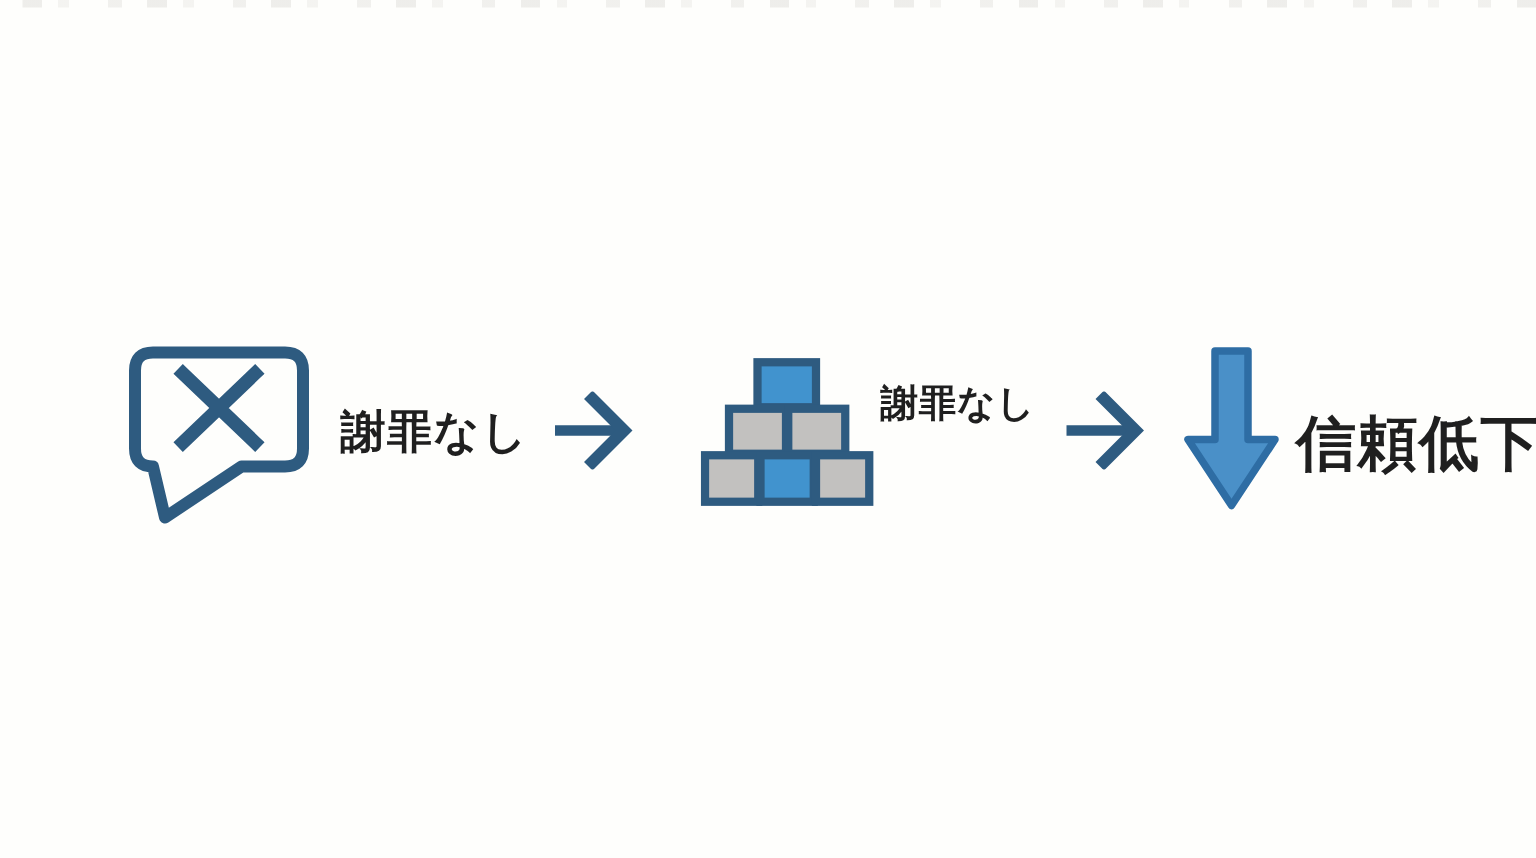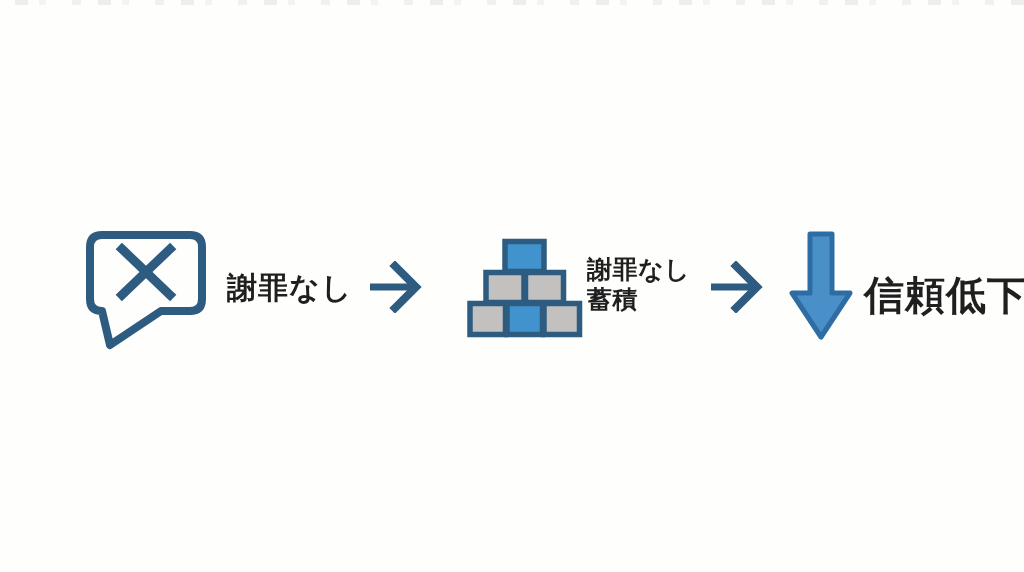--- a/index.html
+++ b/index.html
@@ -84,21 +84,20 @@
         <rect x="19" y="35.5" width="38" height="30" fill="var(--brick-gray)" stroke="var(--outline-blue)" stroke-width="5.5"></rect>
         <rect x="58.5" y="35.5" width="38" height="30" fill="var(--brick-gray)" stroke="var(--outline-blue)" stroke-width="5.5"></rect>
         <rect x="3" y="66.5" width="35.5" height="31" fill="var(--brick-gray)" stroke="var(--outline-blue)" stroke-width="5.5"></rect>
         <rect x="40" y="66.5" width="35.5" height="31" fill="var(--brick-blue)" stroke="var(--outline-blue)" stroke-width="5.5"></rect>
         <rect x="77" y="66.5" width="35.5" height="31" fill="var(--brick-gray)" stroke="var(--outline-blue)" stroke-width="5.5"></rect>
       </svg>
     </div>
 
     <div class="step-label label-2">
       <span>謝罪なし</span>
-      <span>蓄積</span>
     </div>
 
     <div class="abs icon-arrow-2">
       <svg viewBox="0 0 58 52" width="58" height="52">
         <path d="M2 26 H45" fill="none" stroke="var(--outline-blue)" stroke-width="7"></path>
         <path d="M27 5 L48 26 L27 47" fill="none" stroke="var(--outline-blue)" stroke-width="8" stroke-linecap="square"></path>
       </svg>
     </div>
 
     <div class="abs icon-down">

